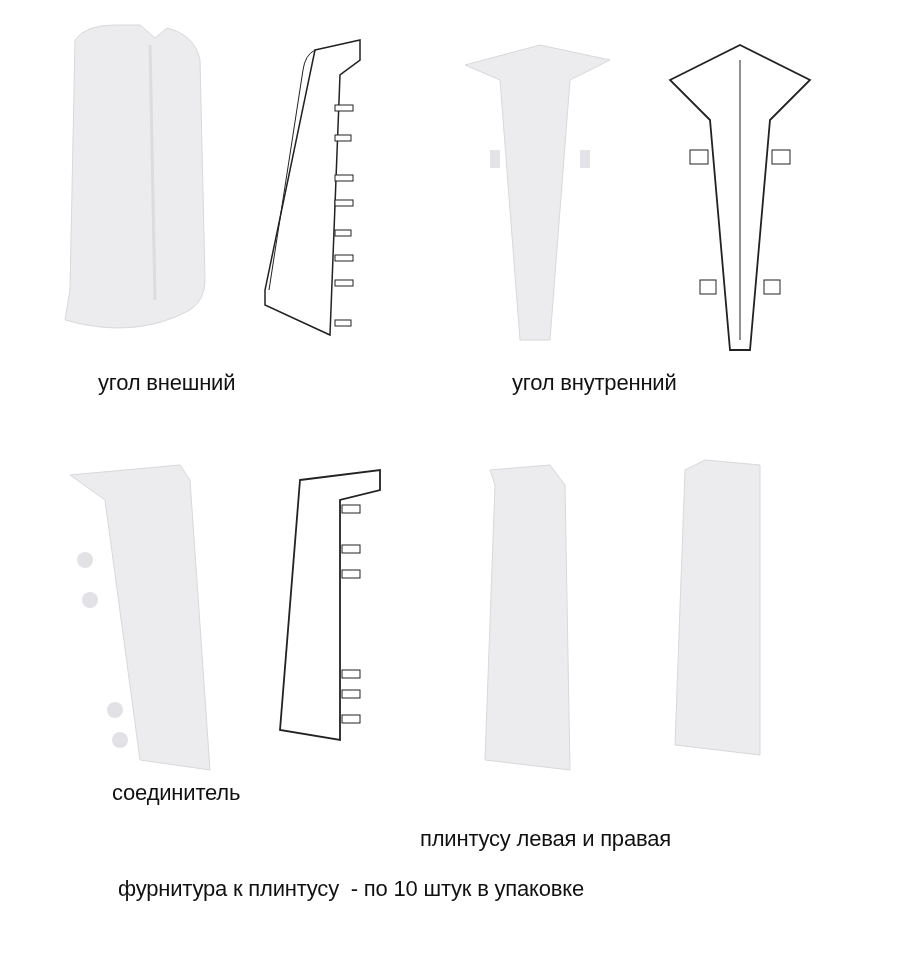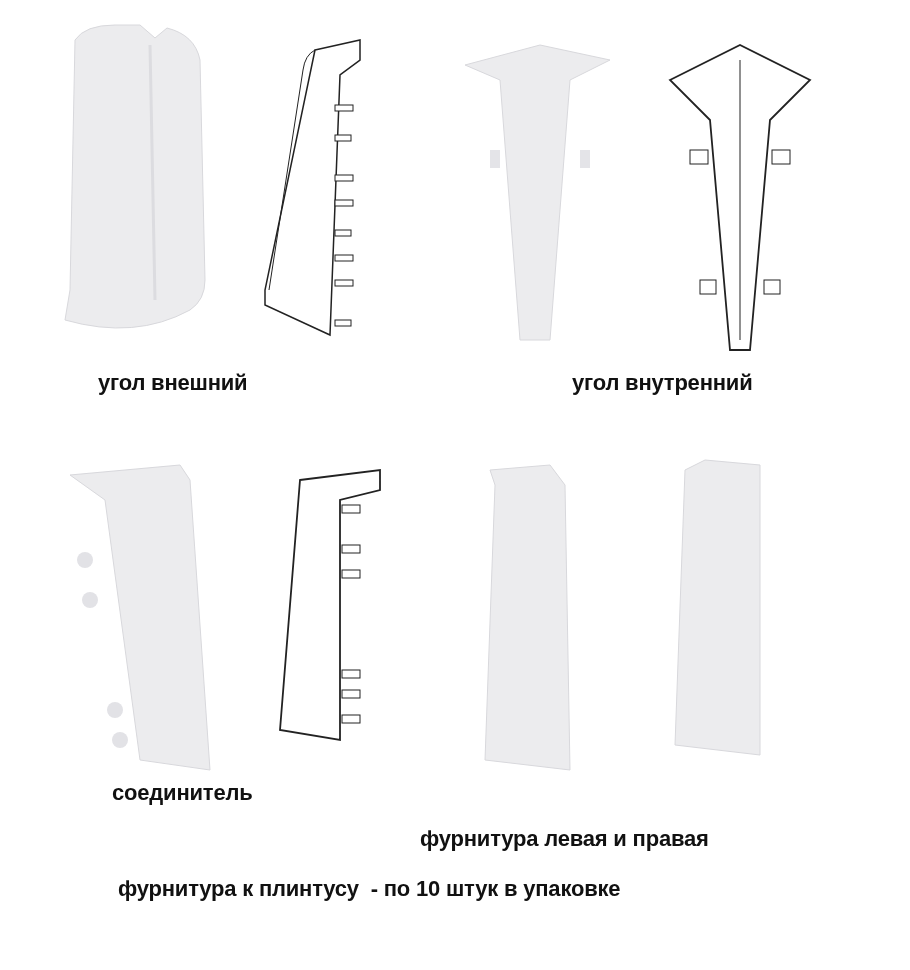--- a/index.html
+++ b/index.html
@@ -1,17 +1,17 @@
 <!DOCTYPE html>
 <html><head>
 <meta charset="utf-8">
 <style>
   html,body{margin:0;padding:0;background:#fff;}
   body{width:910px;height:970px;position:relative;overflow:hidden;font-family:"Liberation Sans",sans-serif;}
-  .lbl{position:absolute;font-weight:bold;font-size:22px;color:#111;white-space:nowrap;letter-spacing:-0.2px;}
+  .lbl{position:absolute;font-weight:normal;font-size:22px;color:#111;white-space:nowrap;letter-spacing:-0.2px;}
   svg{position:absolute;}
 </style>
 </head>
 <body>
 
 <svg style="left:55px;top:20px" width="170" height="330" viewBox="0 0 170 330">
   <path d="M20,20 Q30,5 60,5 L85,5 L100,18 L112,8 Q140,15 145,40 L150,260 Q150,280 135,290 Q80,320 10,300 L15,270 Z" fill="#ececee" stroke="#d8d8dc"></path>
   <path d="M95,25 L100,280" stroke="#dcdce0" stroke-width="3"></path>
 </svg>
 
@@ -41,21 +41,21 @@
   <path d="M80,20 L80,300" stroke="#222"></path>
   <g stroke="#222" fill="#fff">
     <rect x="30" y="110" width="18" height="14"></rect>
       <rect x="112" y="110" width="18" height="14"></rect>
     <rect x="40" y="240" width="16" height="14"></rect>
       <rect x="104" y="240" width="16" height="14"></rect>
   </g>
 </svg>
 
 <div class="lbl" style="left:98px;top:370px">угол внешний</div>
-<div class="lbl" style="left:572px;top:370px">угол внутренний</div>
+<div class="lbl" style="left:512px;top:370px">угол внутренний</div>
 
 <svg style="left:50px;top:460px" width="180" height="320" viewBox="0 0 180 320">
   <path d="M20,15 L130,5 L140,20 L160,310 L90,300 L55,40 Z" fill="#ececee" stroke="#d8d8dc"></path>
   <g fill="#e2e2e6">
       <circle cx="35" cy="100" r="8"></circle>
       <circle cx="40" cy="140" r="8"></circle>
       <circle cx="65" cy="250" r="8"></circle>
       <circle cx="70" cy="280" r="8"></circle>
     </g>
 </svg>
@@ -73,14 +73,14 @@
 </svg>
 
 <svg style="left:470px;top:460px" width="110" height="320" viewBox="0 0 110 320">
   <path d="M20,10 L80,5 L95,25 L100,310 L15,300 L25,25 Z" fill="#ececee" stroke="#d8d8dc"></path>
 </svg>
 <svg style="left:670px;top:455px" width="110" height="320" viewBox="0 0 110 320">
   <path d="M15,15 L35,5 L90,10 L90,300 L5,290 Z" fill="#ececee" stroke="#d8d8dc"></path>
 </svg>
 
 <div class="lbl" style="left:112px;top:780px">соединитель</div>
-<div class="lbl" style="left:420px;top:826px">фурнитура левая и правая</div>
+<div class="lbl" style="left:420px;top:826px">плинтусу левая и правая</div>
 <div class="lbl" style="left:118px;top:876px;white-space:pre">фурнитура к плинтусу  - по 10 штук в упаковке</div>
 
 </body></html>

